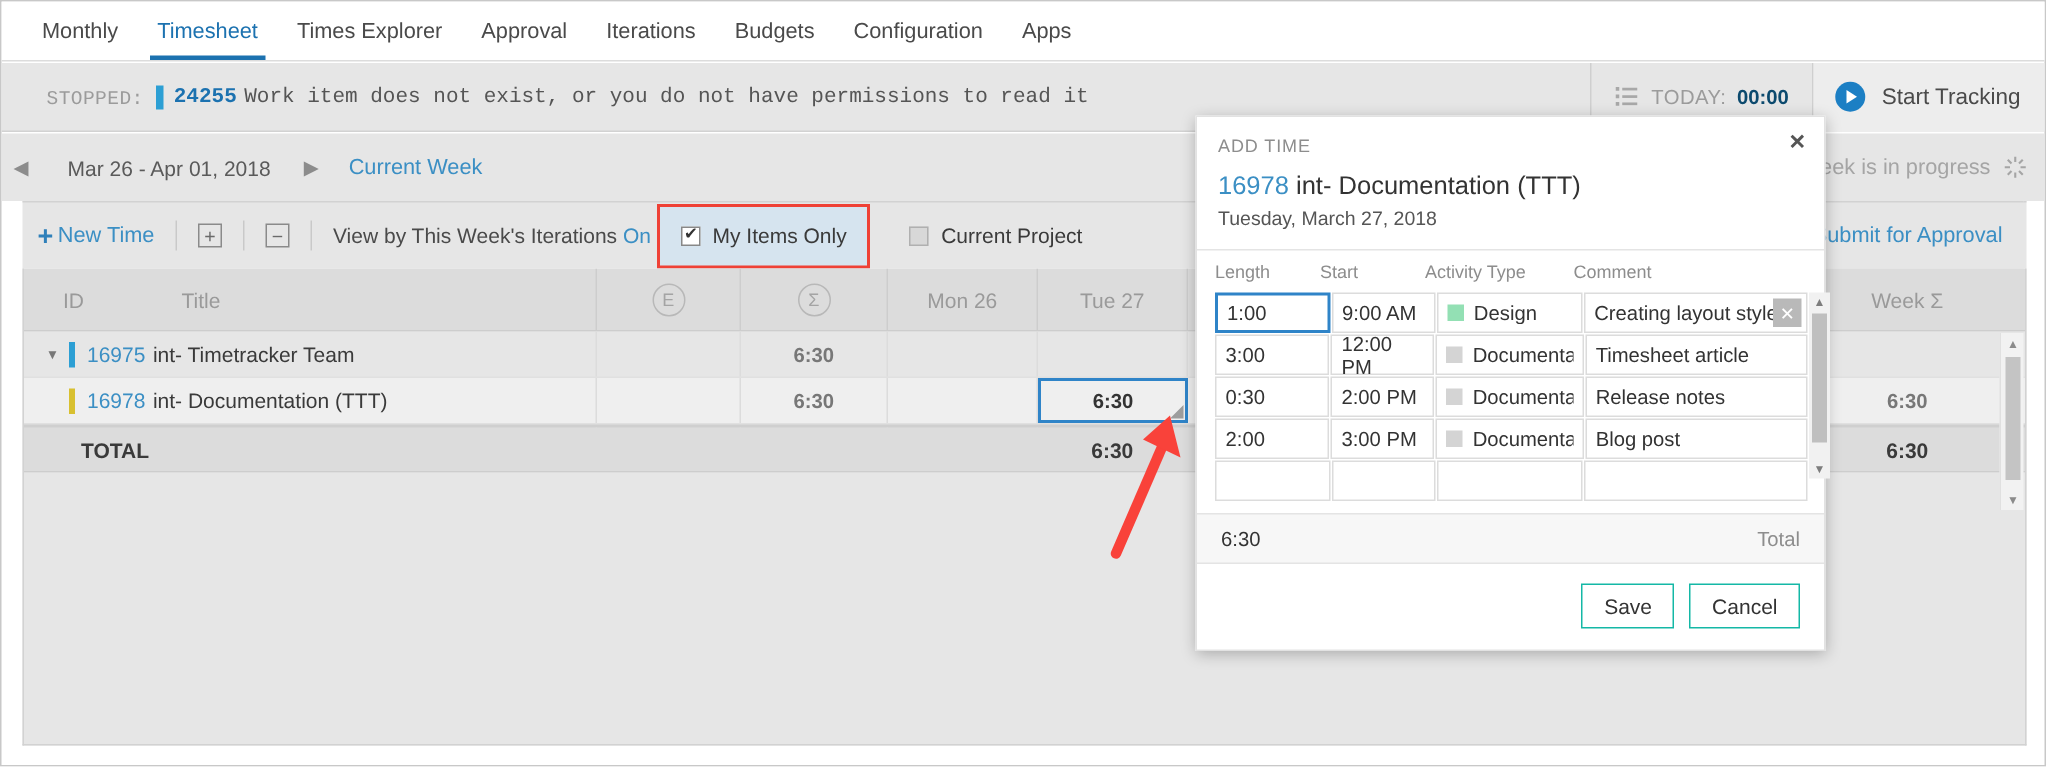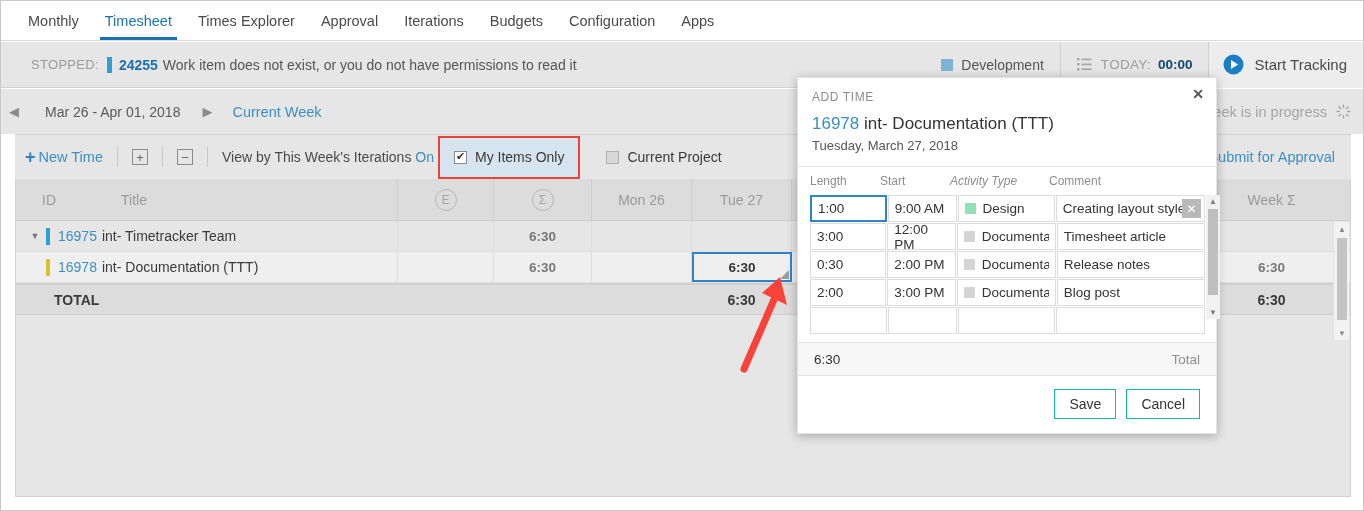--- a/index.html
+++ b/index.html
@@ -44,22 +44,23 @@
   }
 
   
   .statusstrip {
     position: absolute; left: 0; top: 41px; width: 1364px; height: 46px;
     background: #e6e6e6;
     border-bottom: 1px solid #d2d2d2;
     display: flex; align-items: center;
   }
   .status-inner {
-    display: flex; align-items: flex-start; padding-left: 30px; flex: 1;
+    display: flex; align-items: flex-end; padding-left: 30px; flex: 1;
     font-size: 14px;
+    font-family: Liberation Mono, monospace;
   }
   .stopped-label { color: #9b9b9b; font-size: 13px; letter-spacing: .3px; margin-right: 8px; }
   .task-bar-mark {
     display: inline-block; width: 5px; height: 16px; background: #2c9fd4;
     margin-right: 7px; vertical-align: middle;
   }
   .task-id { color: #1c72b0; font-weight: bold; margin-right: 5px; }
   .task-text { color: #555; }
 
   .status-right { display: flex; align-items: stretch; height: 46px; }
@@ -236,21 +237,21 @@
     position: absolute; right: 12px; top: 8px; color: #555; font-size: 14px;
     cursor: pointer; font-family: "Liberation Serif", serif; font-weight: bold;
   }
   .dlg-title { margin-top: 10px; font-size: 17px; color: #333; }
   .dlg-title .idnum { color: #3b8fc4; }
   .dlg-date { margin-top: 4px; font-size: 13px; color: #555; }
   .dlg-sep { border-top: 1px solid #e4e4e4; margin-top: 13px; }
 
   .tbl { padding: 0 10px 0 12px; }
   .tbl-head { display: flex; height: 28px; align-items: center; color: #8d8d8d; font-size: 12px; }
-  .th-len { width: 70px; } .th-start { width: 70px; } .th-act { width: 99px; font-style: italic; } .th-com { flex: 1; }
+  .th-len { width: 70px; } .th-start { width: 70px; } .th-act { width: 99px; } .th-com { flex: 1; }
 
   .tbl-body { position: relative; }
   .trow { display: flex; height: 27px; margin-bottom: 1px; }
   .tcell {
     border: 1px solid #dcdcdc; background: #fff;
     display: flex; align-items: center; padding: 0 6px;
     font-size: 13.5px; color: #333; margin-right: 1px;
   }
   .tc-len { width: 78px; } .tc-start { width: 70px; } .tc-act { width: 99px; } .tc-com { width: 152px; position: relative; }
   .tcell.focus { border: 2px solid #2f84c8; }
@@ -322,24 +323,20 @@
   </div>
 
   <div class="statusstrip">
     <div class="status-inner">
       <span class="stopped-label">STOPPED:</span>
       <span class="task-bar-mark"></span>
       <span class="task-id">24255</span>
       <span class="task-text">Work item does not exist, or you do not have permissions to read it</span>
     </div>
     <div class="status-right">
-      <div class="proj-chip">
-        <span class="proj-square"></span>
-        <span>Development</span>
-      </div>
       <div class="today-box">
         <span class="list-icon">
           <svg width="15" height="13" viewBox="0 0 15 13">
             <rect x="0" y="0" width="2.5" height="2.5" fill="#a8a8a8"></rect>
               <rect x="4.5" y="0.5" width="10" height="1.8" fill="#a8a8a8"></rect>
             <rect x="0" y="5" width="2.5" height="2.5" fill="#a8a8a8"></rect>
               <rect x="4.5" y="5.5" width="10" height="1.8" fill="#a8a8a8"></rect>
             <rect x="0" y="10" width="2.5" height="2.5" fill="#a8a8a8"></rect>
               <rect x="4.5" y="10.3" width="10" height="1.8" fill="#a8a8a8"></rect>
           </svg>

